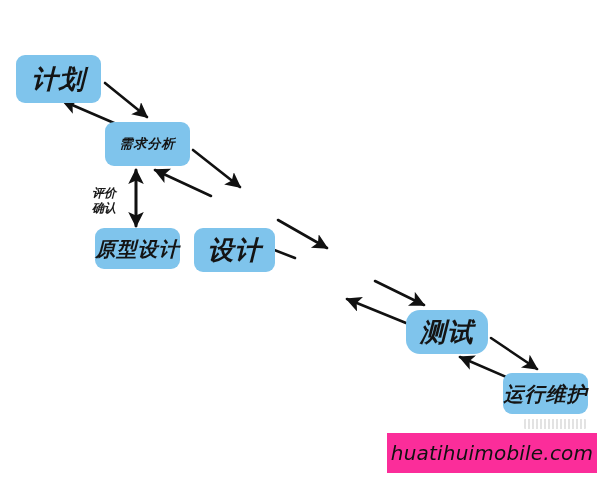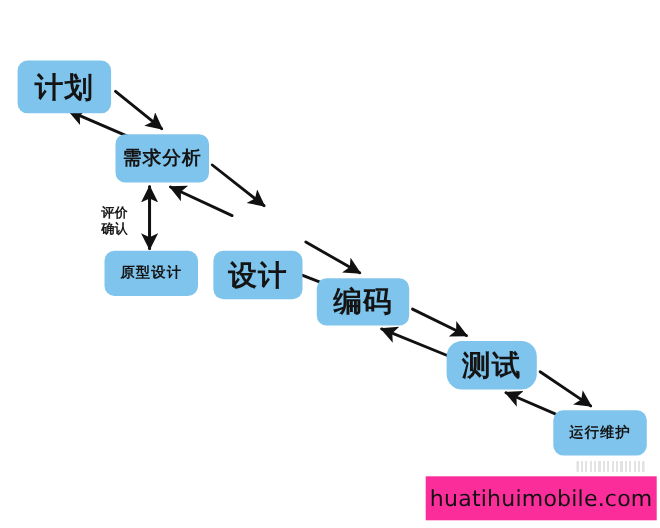--- a/index.html
+++ b/index.html
@@ -10,20 +10,21 @@
   }
   body {
     font-family: "Liberation Sans", "DejaVu Sans", sans-serif;
   }
   #stage {
     position: relative;
     width: 600px;
     height: 480px;
     background: #ffffff;
     overflow: hidden;
+    font-style: italic;
   }
   #wires {
     position: absolute;
     left: 0;
     top: 0;
     width: 600px;
     height: 480px;
     pointer-events: none;
   }
   .node {
@@ -34,22 +35,22 @@
     display: flex;
     align-items: center;
     justify-content: center;
     color: #141414;
     font-weight: 700;
     letter-spacing: 1px;
     text-align: center;
     line-height: 1.1;
   }
   .node.big  { font-size: 26px; }
-  .node.mid  { font-size: 17px; }
-  .node.small{ font-size: 13px; text-align: center; }
+  .node.mid  { font-size: 13px; }
+  .node.small{ font-size: 20px; text-align: center; }
 
   .edge-label {
     position: absolute;
     font-size: 12px;
     font-weight: 700;
     color: #1a1a1a;
     line-height: 1.25;
     white-space: pre-line;
   }
   #watermark-mark {
@@ -121,21 +122,20 @@
       <line x1="491" y1="338" x2="537" y2="369"></line>
 
       <line x1="511" y1="379" x2="460" y2="357"></line>
     </g>
   </svg>
 
   <div class="node big" style="left:16px;  top:55px;  width:85px; height:48px;">计划</div>
   <div class="node mid" style="left:105px; top:122px; width:85px; height:44px;">需求分析</div>
   <div class="node small" style="left:95px;  top:228px; width:85px; height:41px;">原型设计</div>
   <div class="node big" style="left:194px; top:192px; width:81px; height:44px;margin-top:36px;">设计</div>
-  <div class="node big" style="left:288px; top:253px; width:84px; height:43px;">编码</div>
   <div class="node big" style="left:406px; top:310px; width:82px; height:44px;border-radius:14px;">测试</div>
   <div class="node small" style="left:503px; top:373px; width:85px; height:41px;">运行维护</div>
 
   <div class="edge-label" style="left:92px; top:186px;">评价
 确认</div>
 
   <div id="watermark-mark"></div>
 
   <div id="banner">
     <span id="banner-text">huatihuimobile.com</span>

